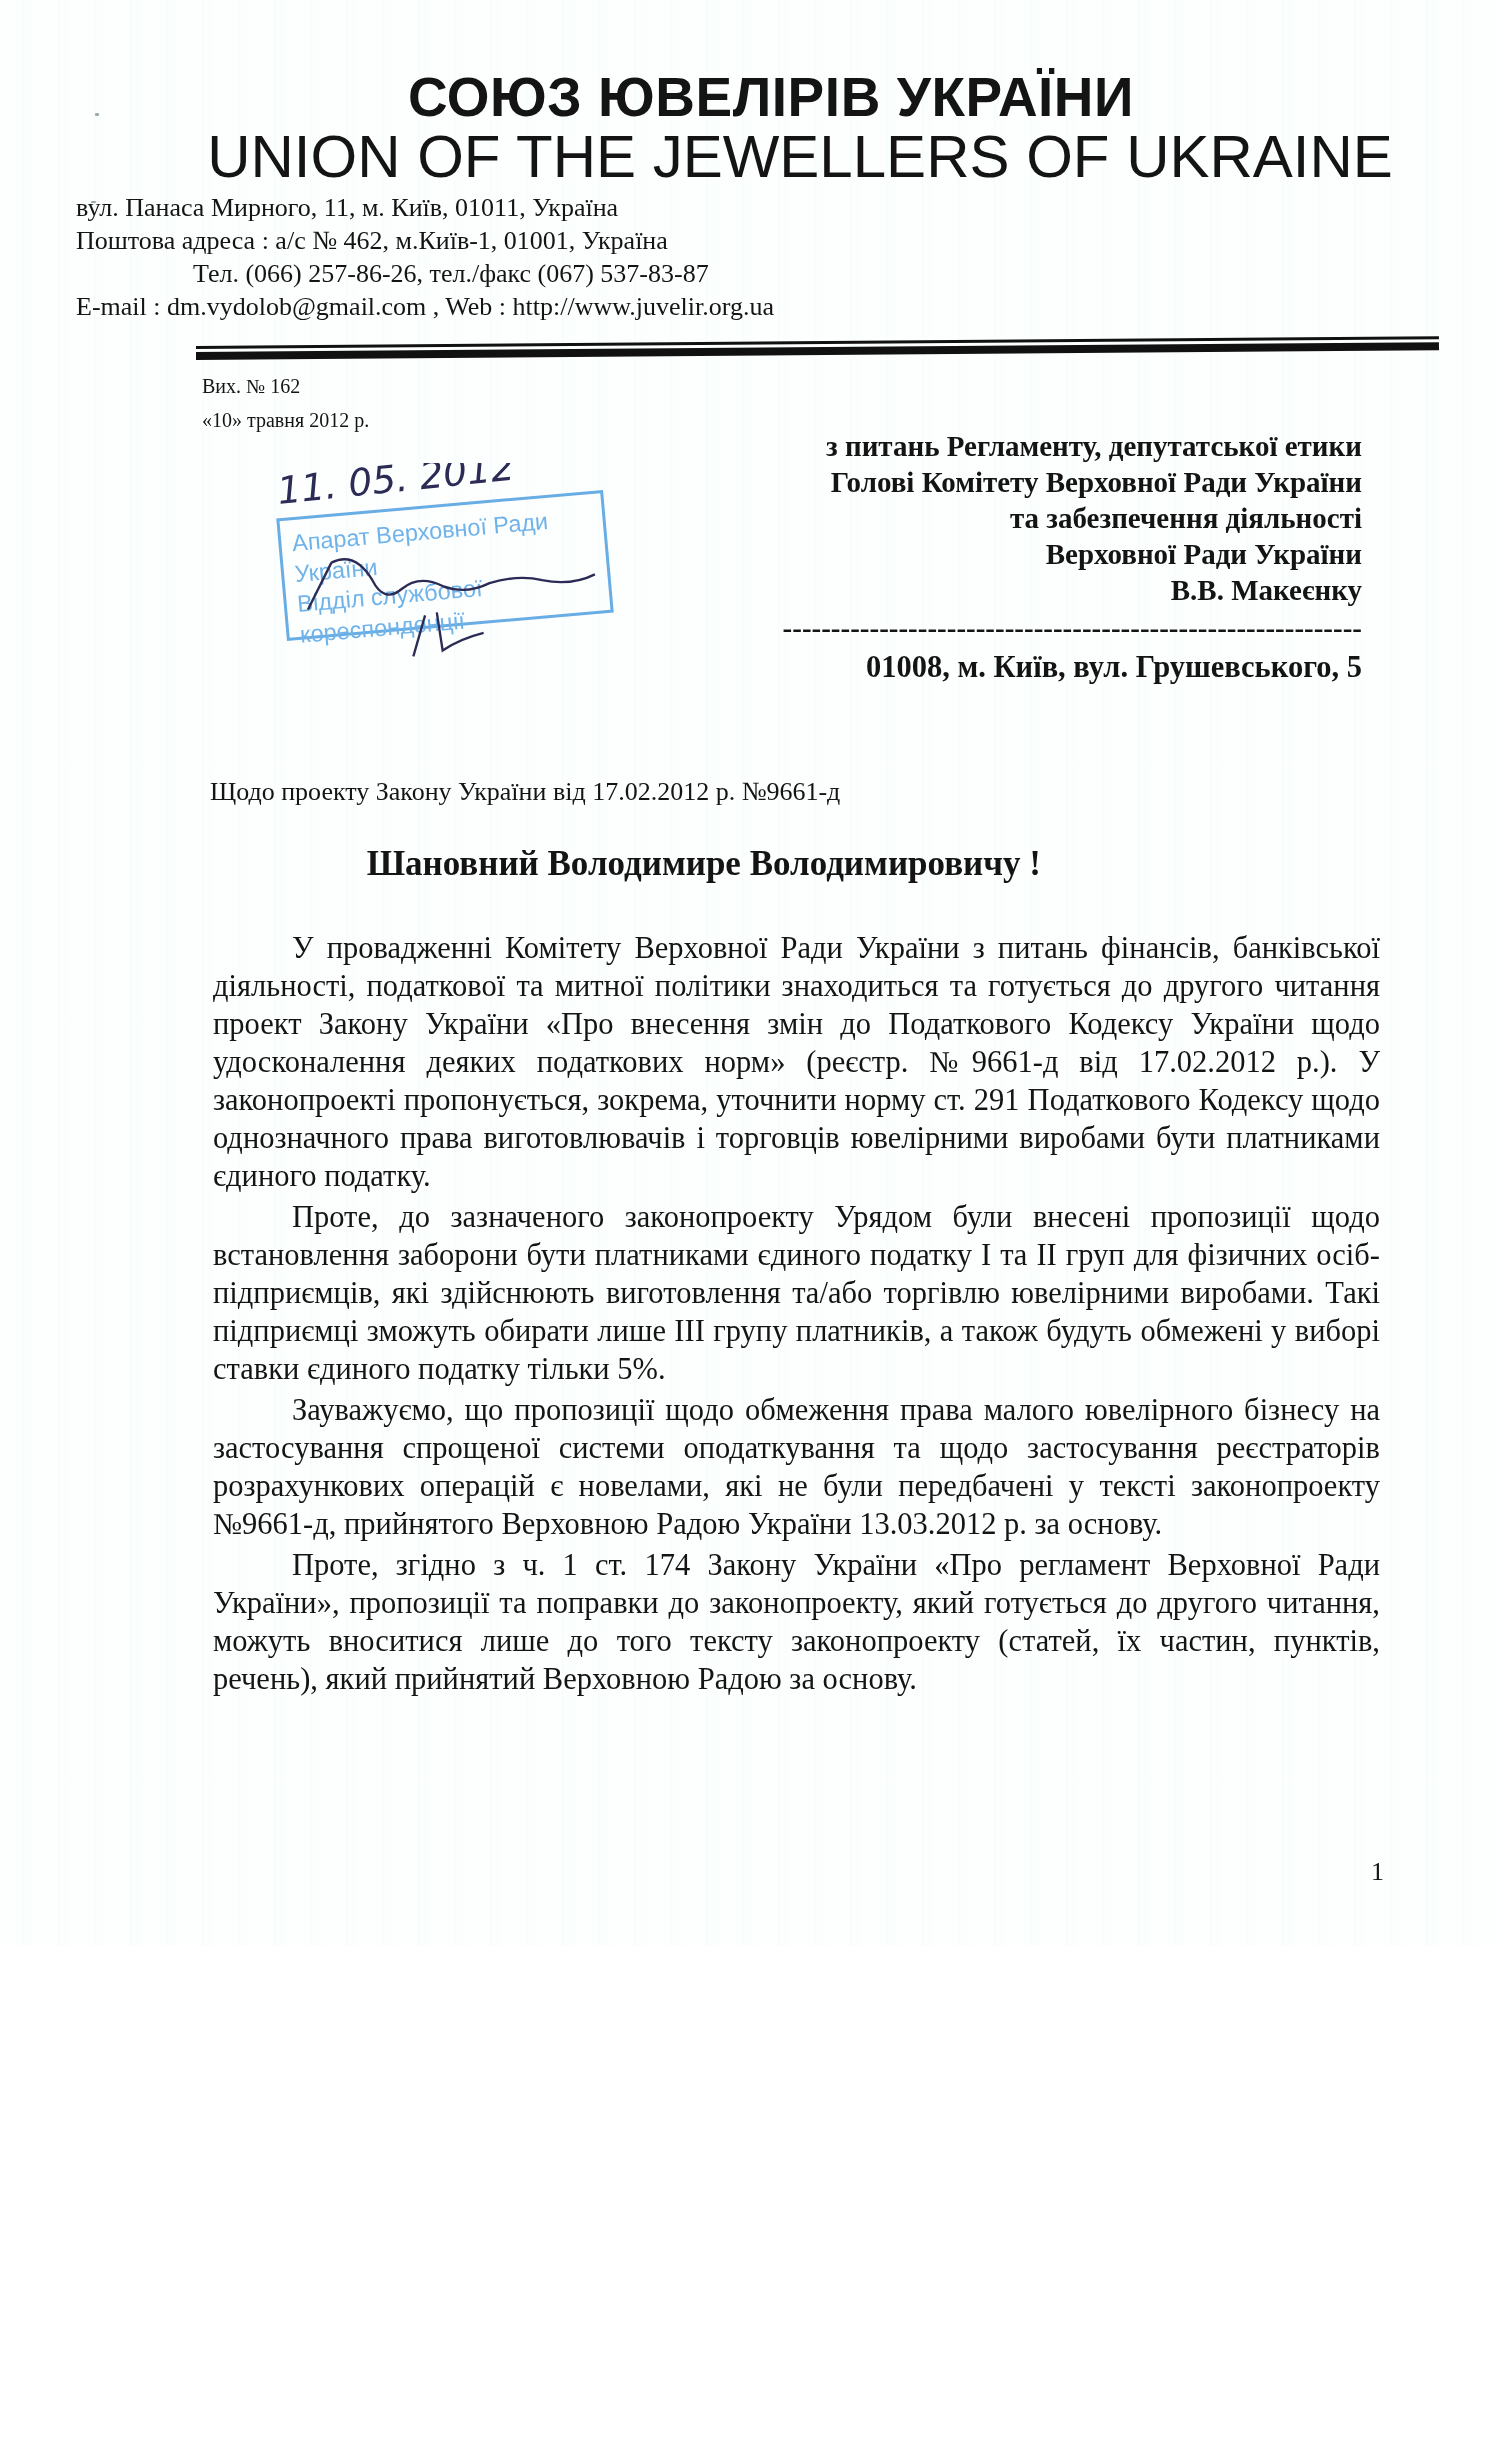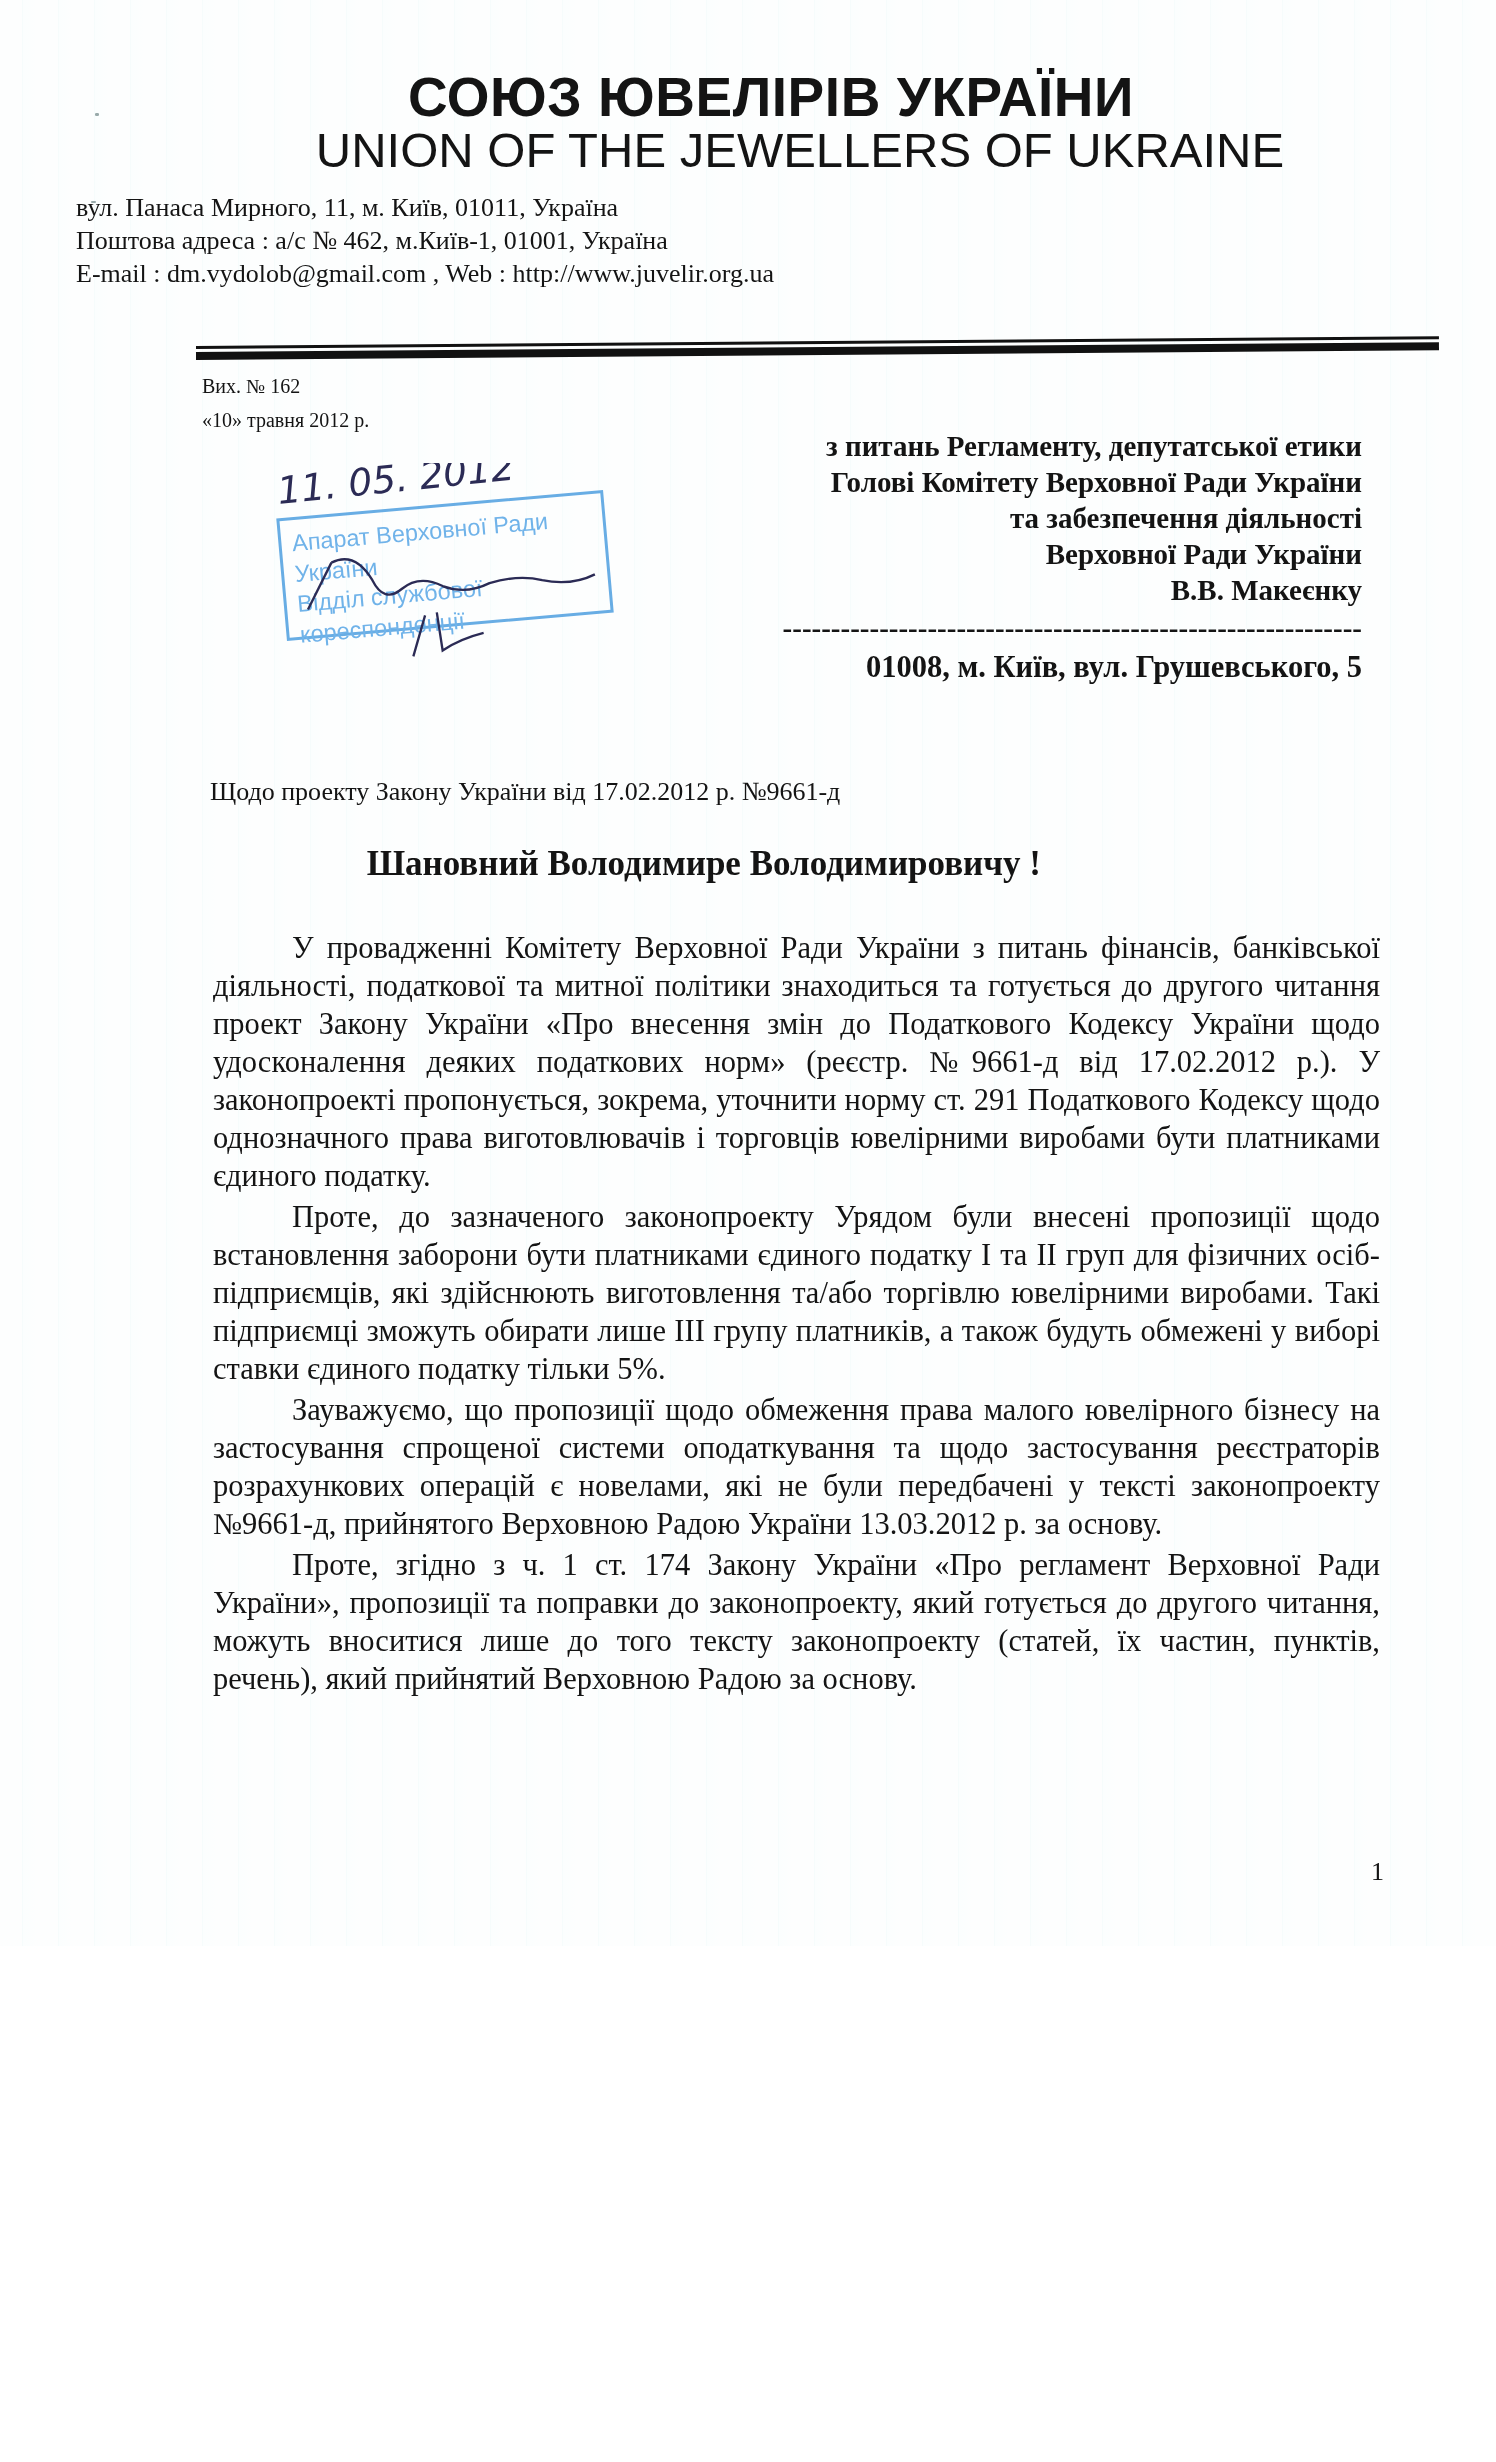--- a/index.html
+++ b/index.html
@@ -5,21 +5,21 @@
   html, body { margin: 0; padding: 0; background: #ffffff; }
   body { width: 1496px; height: 2462px; position: relative; overflow: hidden;
          font-family: "Liberation Serif", "DejaVu Serif", serif; color: #141414; }
   .scan { position: absolute; left: 0; top: 0; width: 1496px; height: 1946px;
           background: repeating-linear-gradient(90deg, #fdfefe 0px, #fdfefe 22px, #f4fbfb 22px, #fbfefe 23.5px, #fdfefe 36px); }
   .speck { position: absolute; background: #9aa; border-radius: 1.2px; }
   .org-uk { position: absolute; left: 0; width: 1496px; top: 64px; text-align: center;
             font-family: "Liberation Sans", sans-serif; font-weight: bold; font-size: 56px;
             letter-spacing: 0.6px; transform: scaleX(0.98); padding-left: 47px; box-sizing: border-box; }
   .org-en { position: absolute; left: 0; width: 1496px; top: 122px; text-align: center;
-            font-family: "Liberation Sans", sans-serif; font-size: 49px; padding-left: 104px; box-sizing: border-box; }
+            font-family: "Liberation Sans", sans-serif; font-size: 60px; padding-left: 104px; box-sizing: border-box; }
   .contacts { position: absolute; left: 0; width: 1496px; top: 191px; 
               font-size: 26px; line-height: 33px; padding-left: 76px; box-sizing: border-box; }
   .contacts div.indent { padding-left: 117px; }
   .rule { position: absolute; left: 196px; width: 1243px; transform: rotate(-0.45deg); transform-origin: left; }
   .rule.thin { top: 346px; height: 2.9px; background: #111; }
   .rule.thick { top: 352px; height: 8.2px; background: #111; }
 
   .outref { position: absolute; left: 202px; top: 369px; font-size: 20px; line-height: 34px; }
   .recipient { position: absolute; right: 134px; top: 428px; text-align: right;
                font-weight: bold; font-size: 29px; line-height: 36px; }
@@ -45,20 +45,21 @@
 
 <div class="scan"></div>
 <div class="speck" style="left:95px;top:113px;width:3.5px;height:2.9px;"></div>
 <div class="speck" style="left:91px;top:201px;width:4.7px;height:1.8px;"></div>
 
 <div class="org-uk">СОЮЗ ЮВЕЛІРІВ УКРАЇНИ</div>
 <div class="org-en">UNION OF THE JEWELLERS OF UKRAINE</div>
 <div class="contacts">
   <div>вул. Панаса Мирного, 11, м. Київ, 01011, Україна</div>
   <div>Поштова адреса : а/с № 462, м.Київ-1, 01001, Україна</div>
+  <div class="indent">Тел. (066) 257-86-26, тел./факс (067) 537-83-87</div>
   <div>E-mail : dm.vydolob@gmail.com , Web : http://www.juvelir.org.ua</div>
 </div>
 <div class="rule thin"></div>
 <div class="rule thick"></div>
 
 <div class="outref">
   <div>Вих. № 162</div>
   <div>«10» травня 2012 р.</div>
 </div>
 

